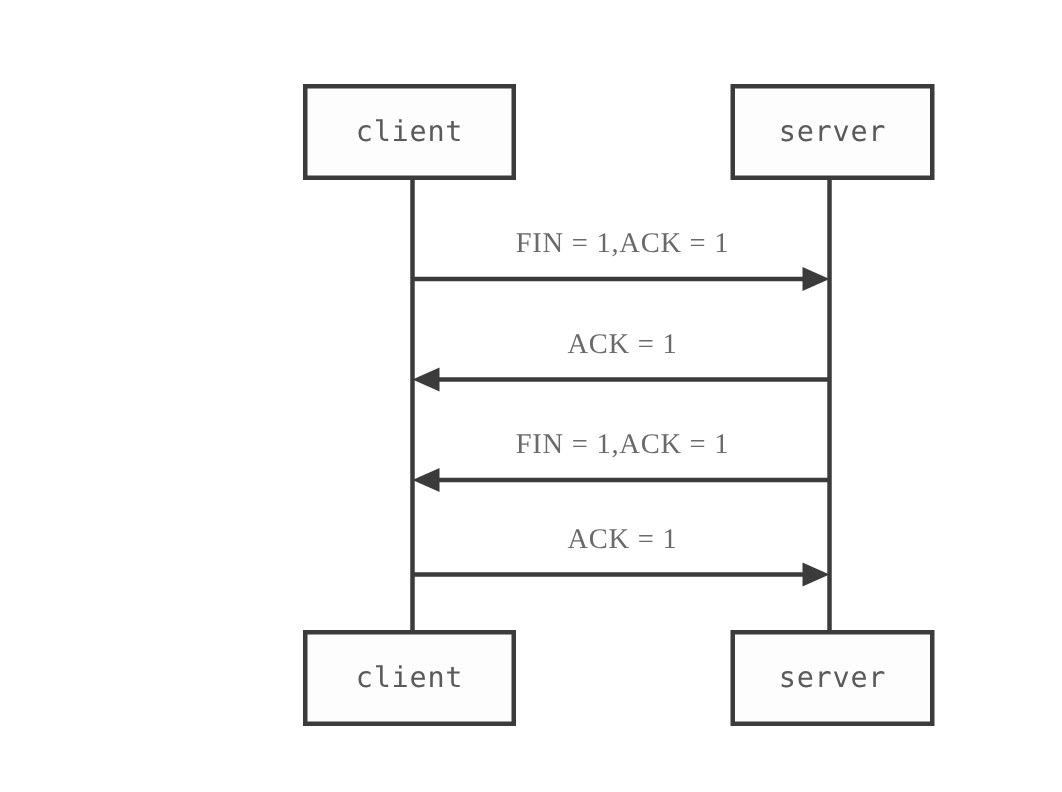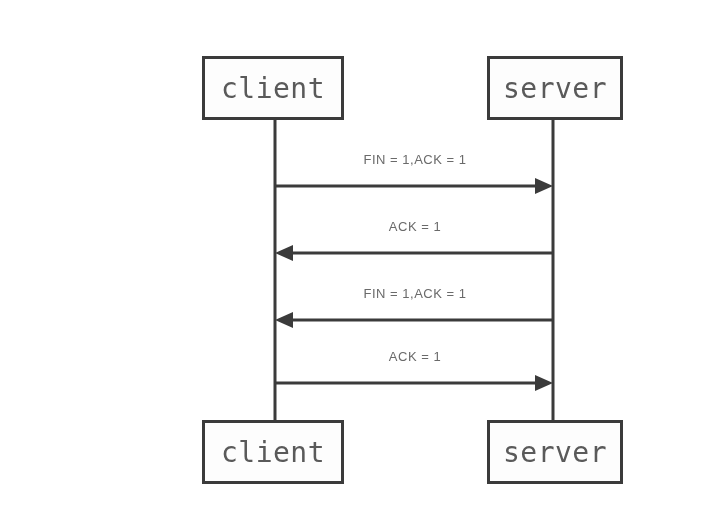--- a/index.html
+++ b/index.html
@@ -26,29 +26,29 @@
     position: absolute;
     box-sizing: border-box;
     background: #fdfdfd;
     border: 3px solid #3b3b3b;
     display: flex;
     align-items: center;
     justify-content: center;
   }
   .node-label {
     font-family: "DejaVu Sans Mono", "Liberation Mono", monospace;
-    font-size: 28px;
+    font-size: 19px;
     color: #5a5a5a;
     letter-spacing: 0.5px;
     white-space: nowrap;
   }
   .msg-label {
     position: absolute;
-    font-family: Liberation Sans, sans-serif;
-    font-size: 13px;
+    font-family: Liberation Serif, serif;
+    font-size: 19px;
     color: #6a6a6a;
     letter-spacing: 0.5px;
     white-space: nowrap;
     text-align: right;
     transform: translateX(-50%);
   }
 </style>
 </head>
 <body>
 

